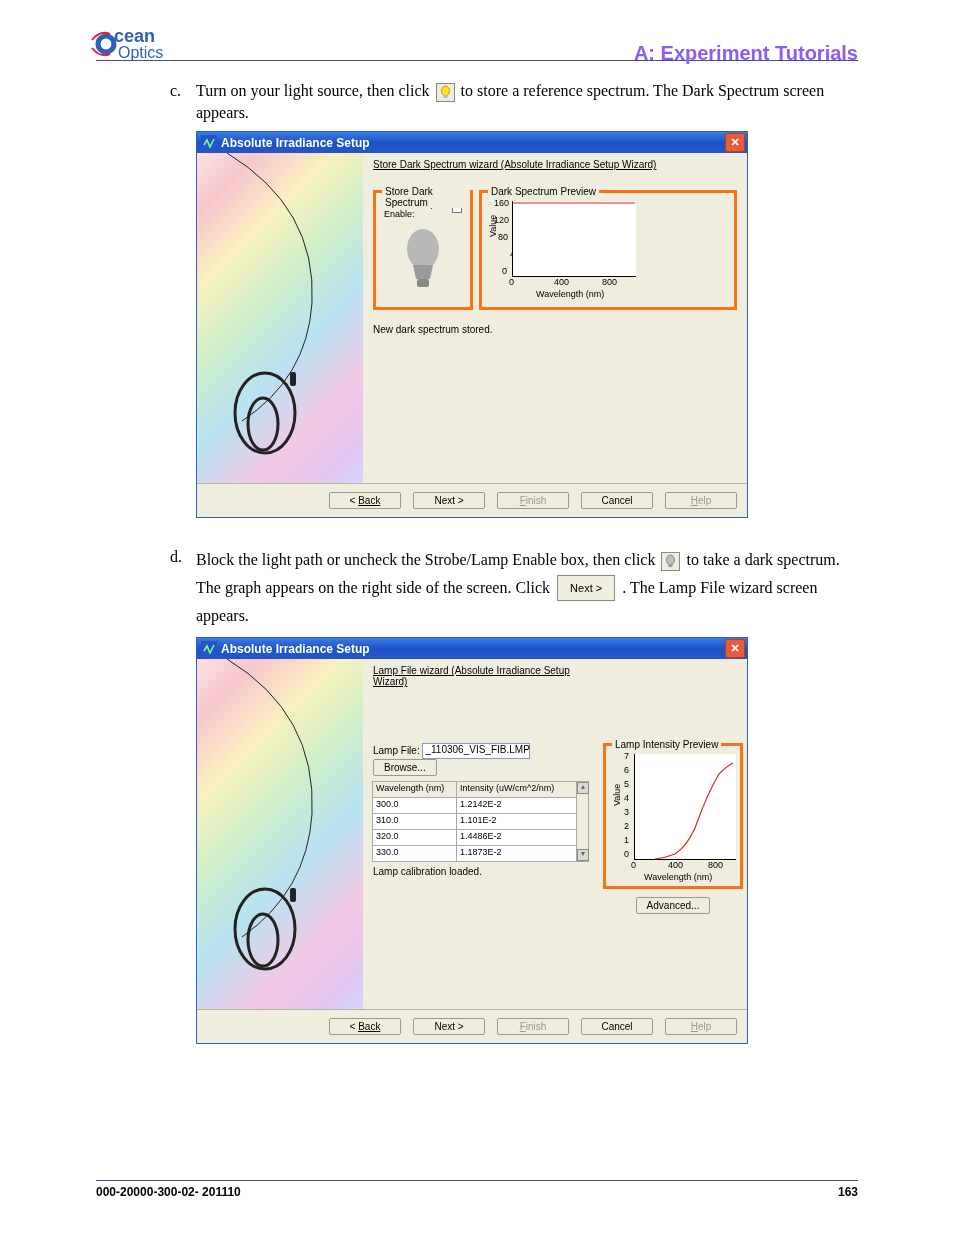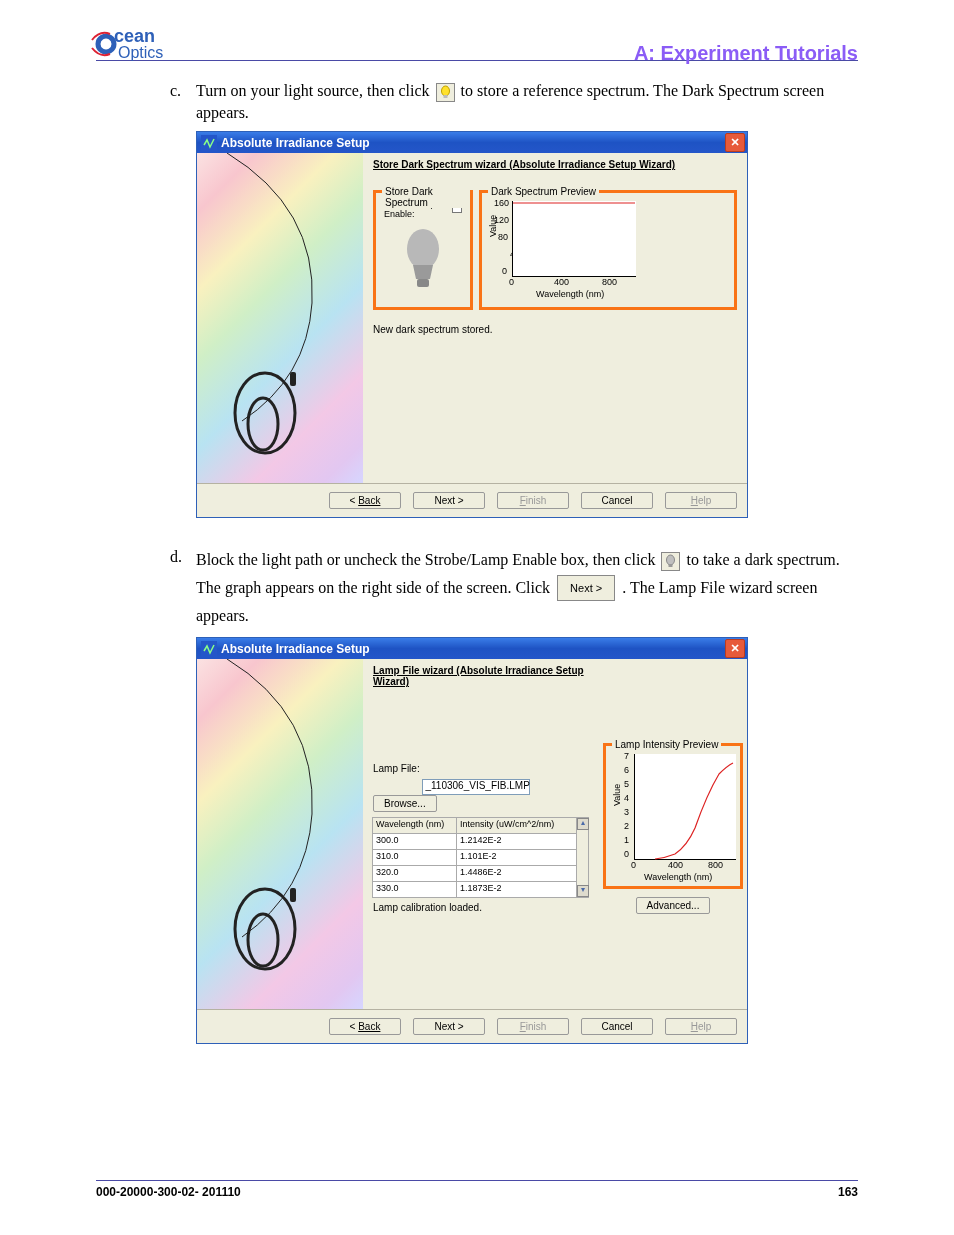--- a/index.html
+++ b/index.html
@@ -54,21 +54,21 @@
   .wiz-left {
     width: 166px; flex-shrink: 0;
     background: linear-gradient(135deg,
       #fbe2e2 0%, #f8c6ce 12%, #f9f1bf 28%, #d0efc6 42%,
       #b8e3f2 60%, #f3c8e6 78%, #e2c7f1 92%, #d6d6ff 100%);
     position: relative;
     overflow: hidden;
   }
   .wiz-left svg { display: block; }
   .wiz-right { flex: 1; padding: 6px 10px 6px 10px; }
-  .wiz-right-title { font-weight: bold; text-decoration: underline; font-size: 10px; margin-bottom: 20px; }
+  .wiz-right-title { font-weight: normal; text-decoration: underline; font-size: 10px; margin-bottom: 20px; }
   .fieldset {
     border: 3px solid #f97316;
     padding: 6px 8px 8px 8px;
     position: relative;
     margin-bottom: 8px;
     font-size: 10px;
   }
   .fieldset.tight { padding: 4px 6px 6px 6px; }
   .fieldset > .legend {
     position: absolute; top: -7px; left: 6px;
@@ -90,21 +90,20 @@
   .mini-chart .xlabel { position: absolute; left: 46px; bottom: 0; font-size: 9px; }
   .mini-tick { position: absolute; font-size: 9px; }
   .btnish {
     display: inline-block; font-size: 10px; padding: 2px 10px;
     background: #efeede; border: 1px solid #999; border-radius: 2px;
   }
   .txt-input {
     display: inline-block; height: 14px; background: #fff;
     border: 1px solid #7f9db9; font-size: 10px; padding: 0 2px;
     vertical-align: middle;
-    margin-top: 36px;
   }
   .status-line { font-size: 10px; margin-top: 4px; }
   .wiz-bottom {
     border: 1px solid #b5b2a2; border-left: none; border-right: none; border-bottom: none;
     padding: 8px 10px;
     display: flex; justify-content: flex-end; gap: 12px;
     font-size: 10px;
     align-items: center;
   }
   .wiz-btn {

